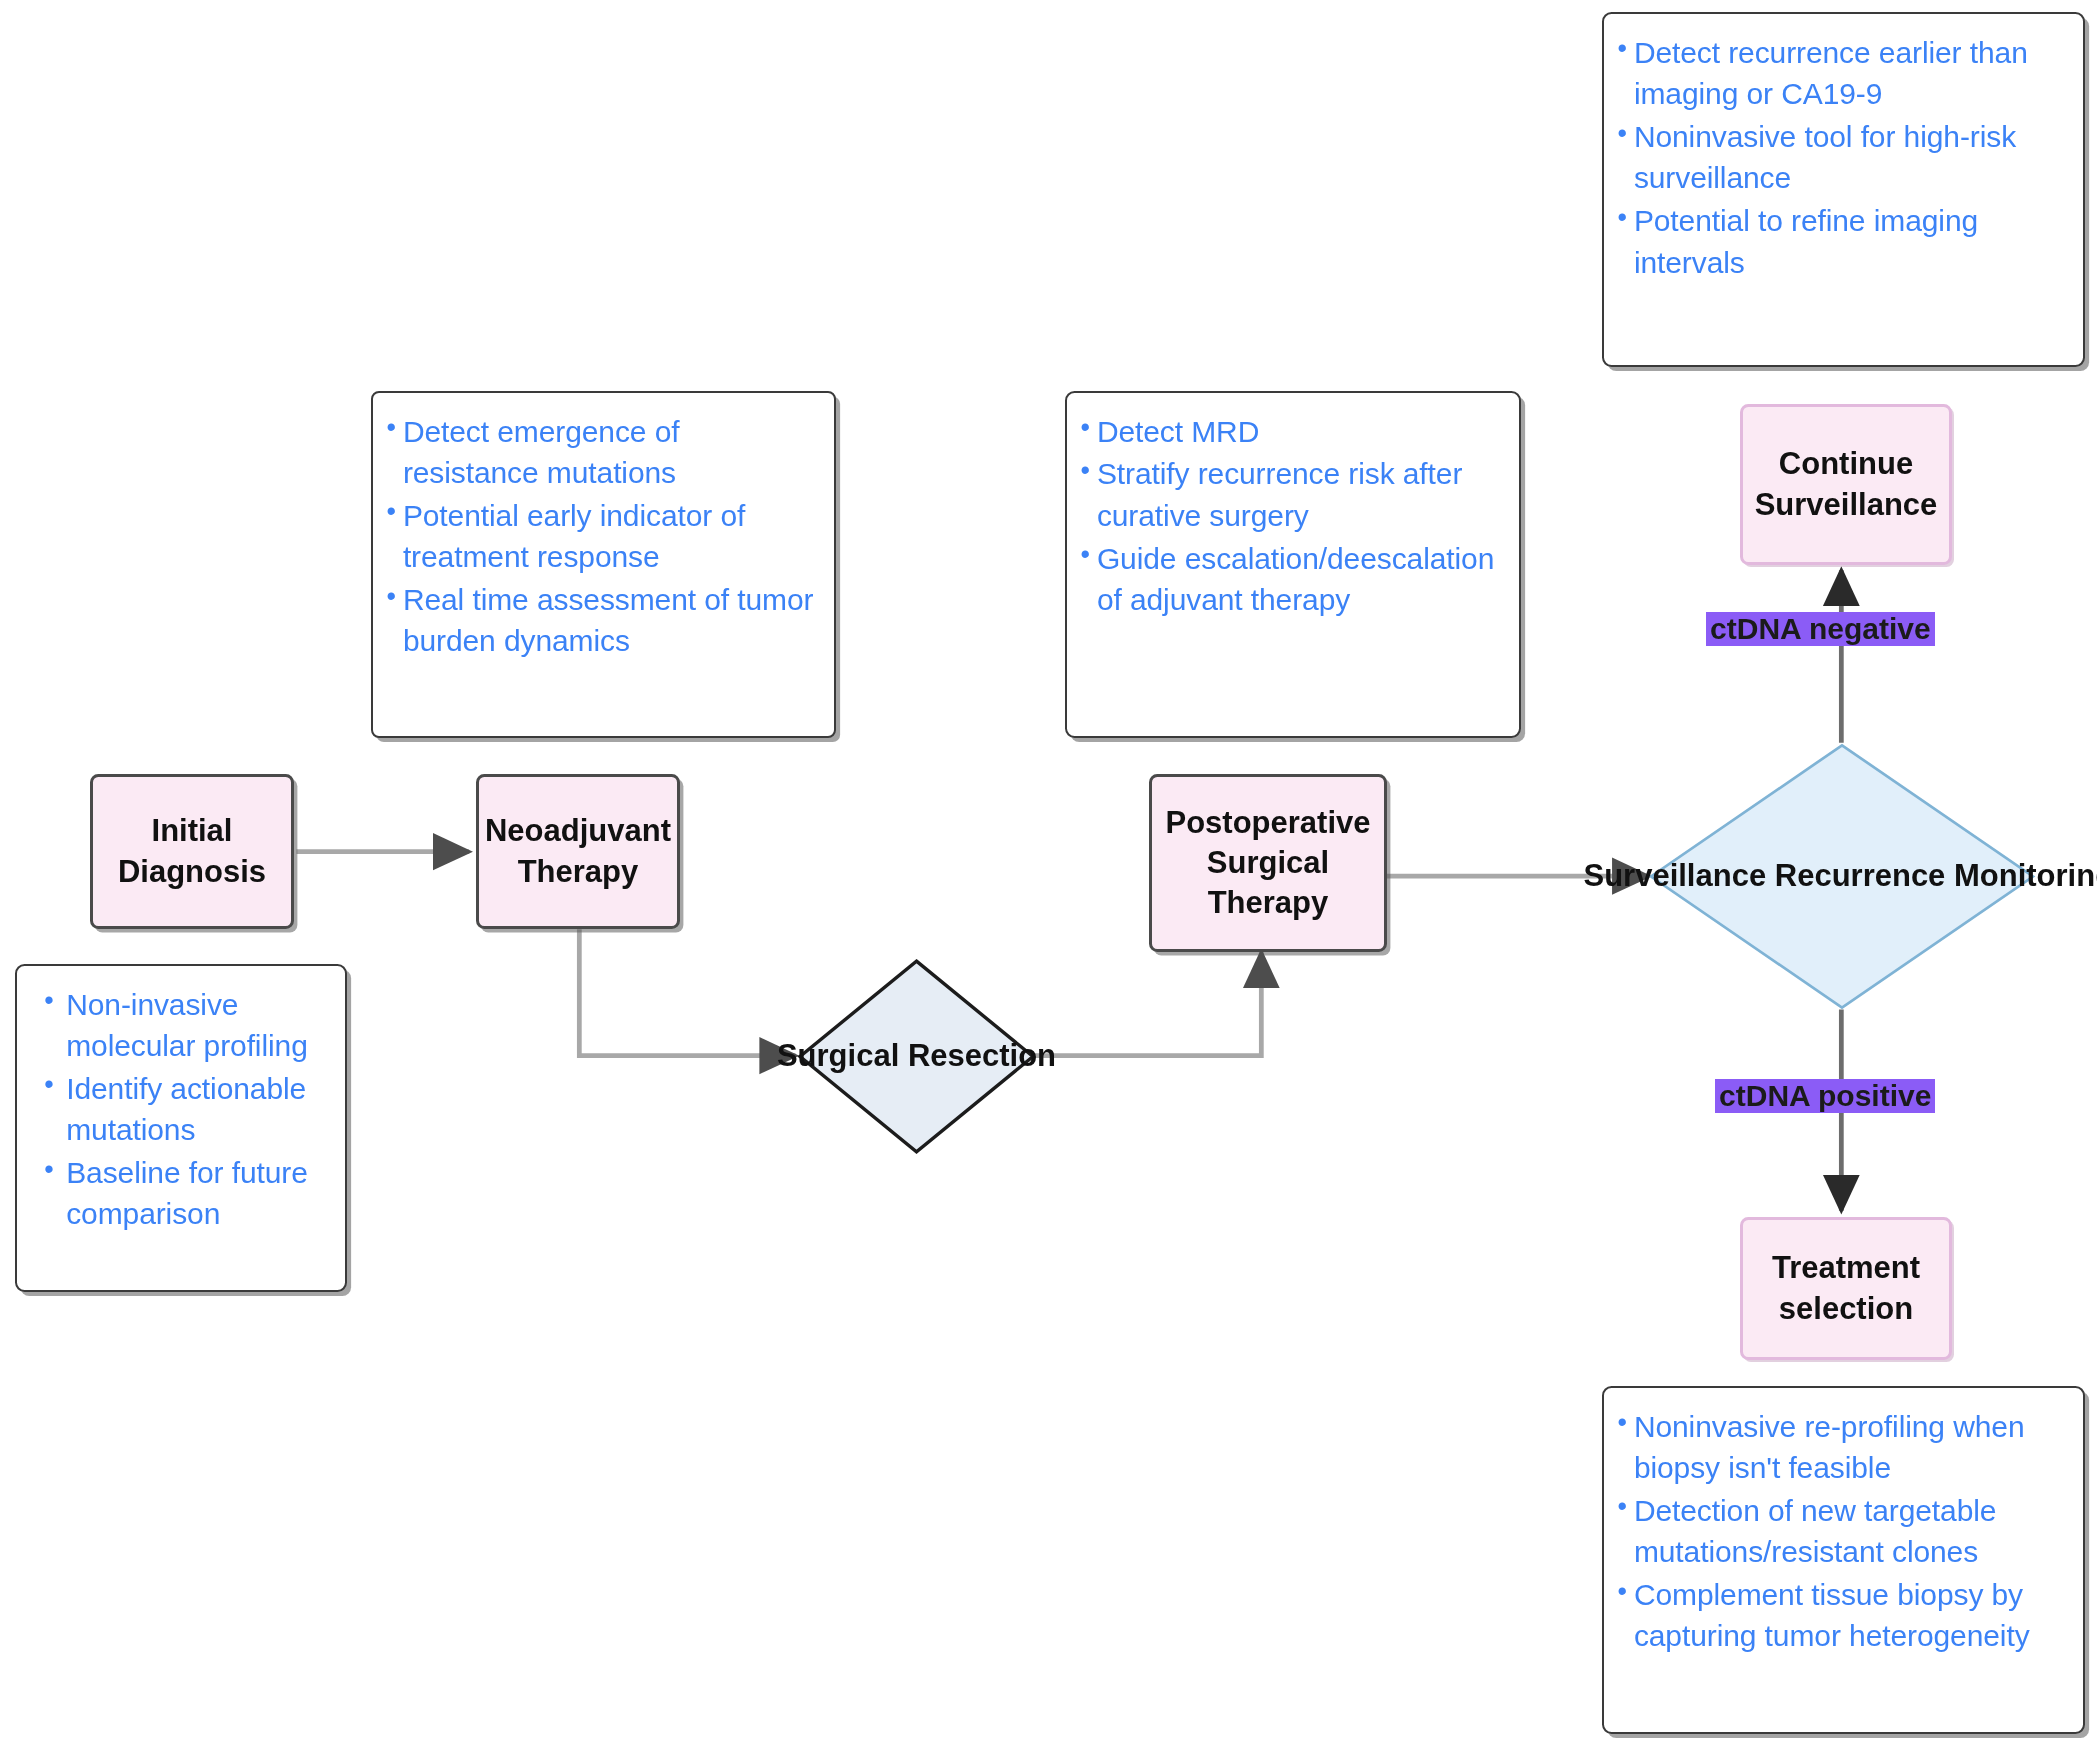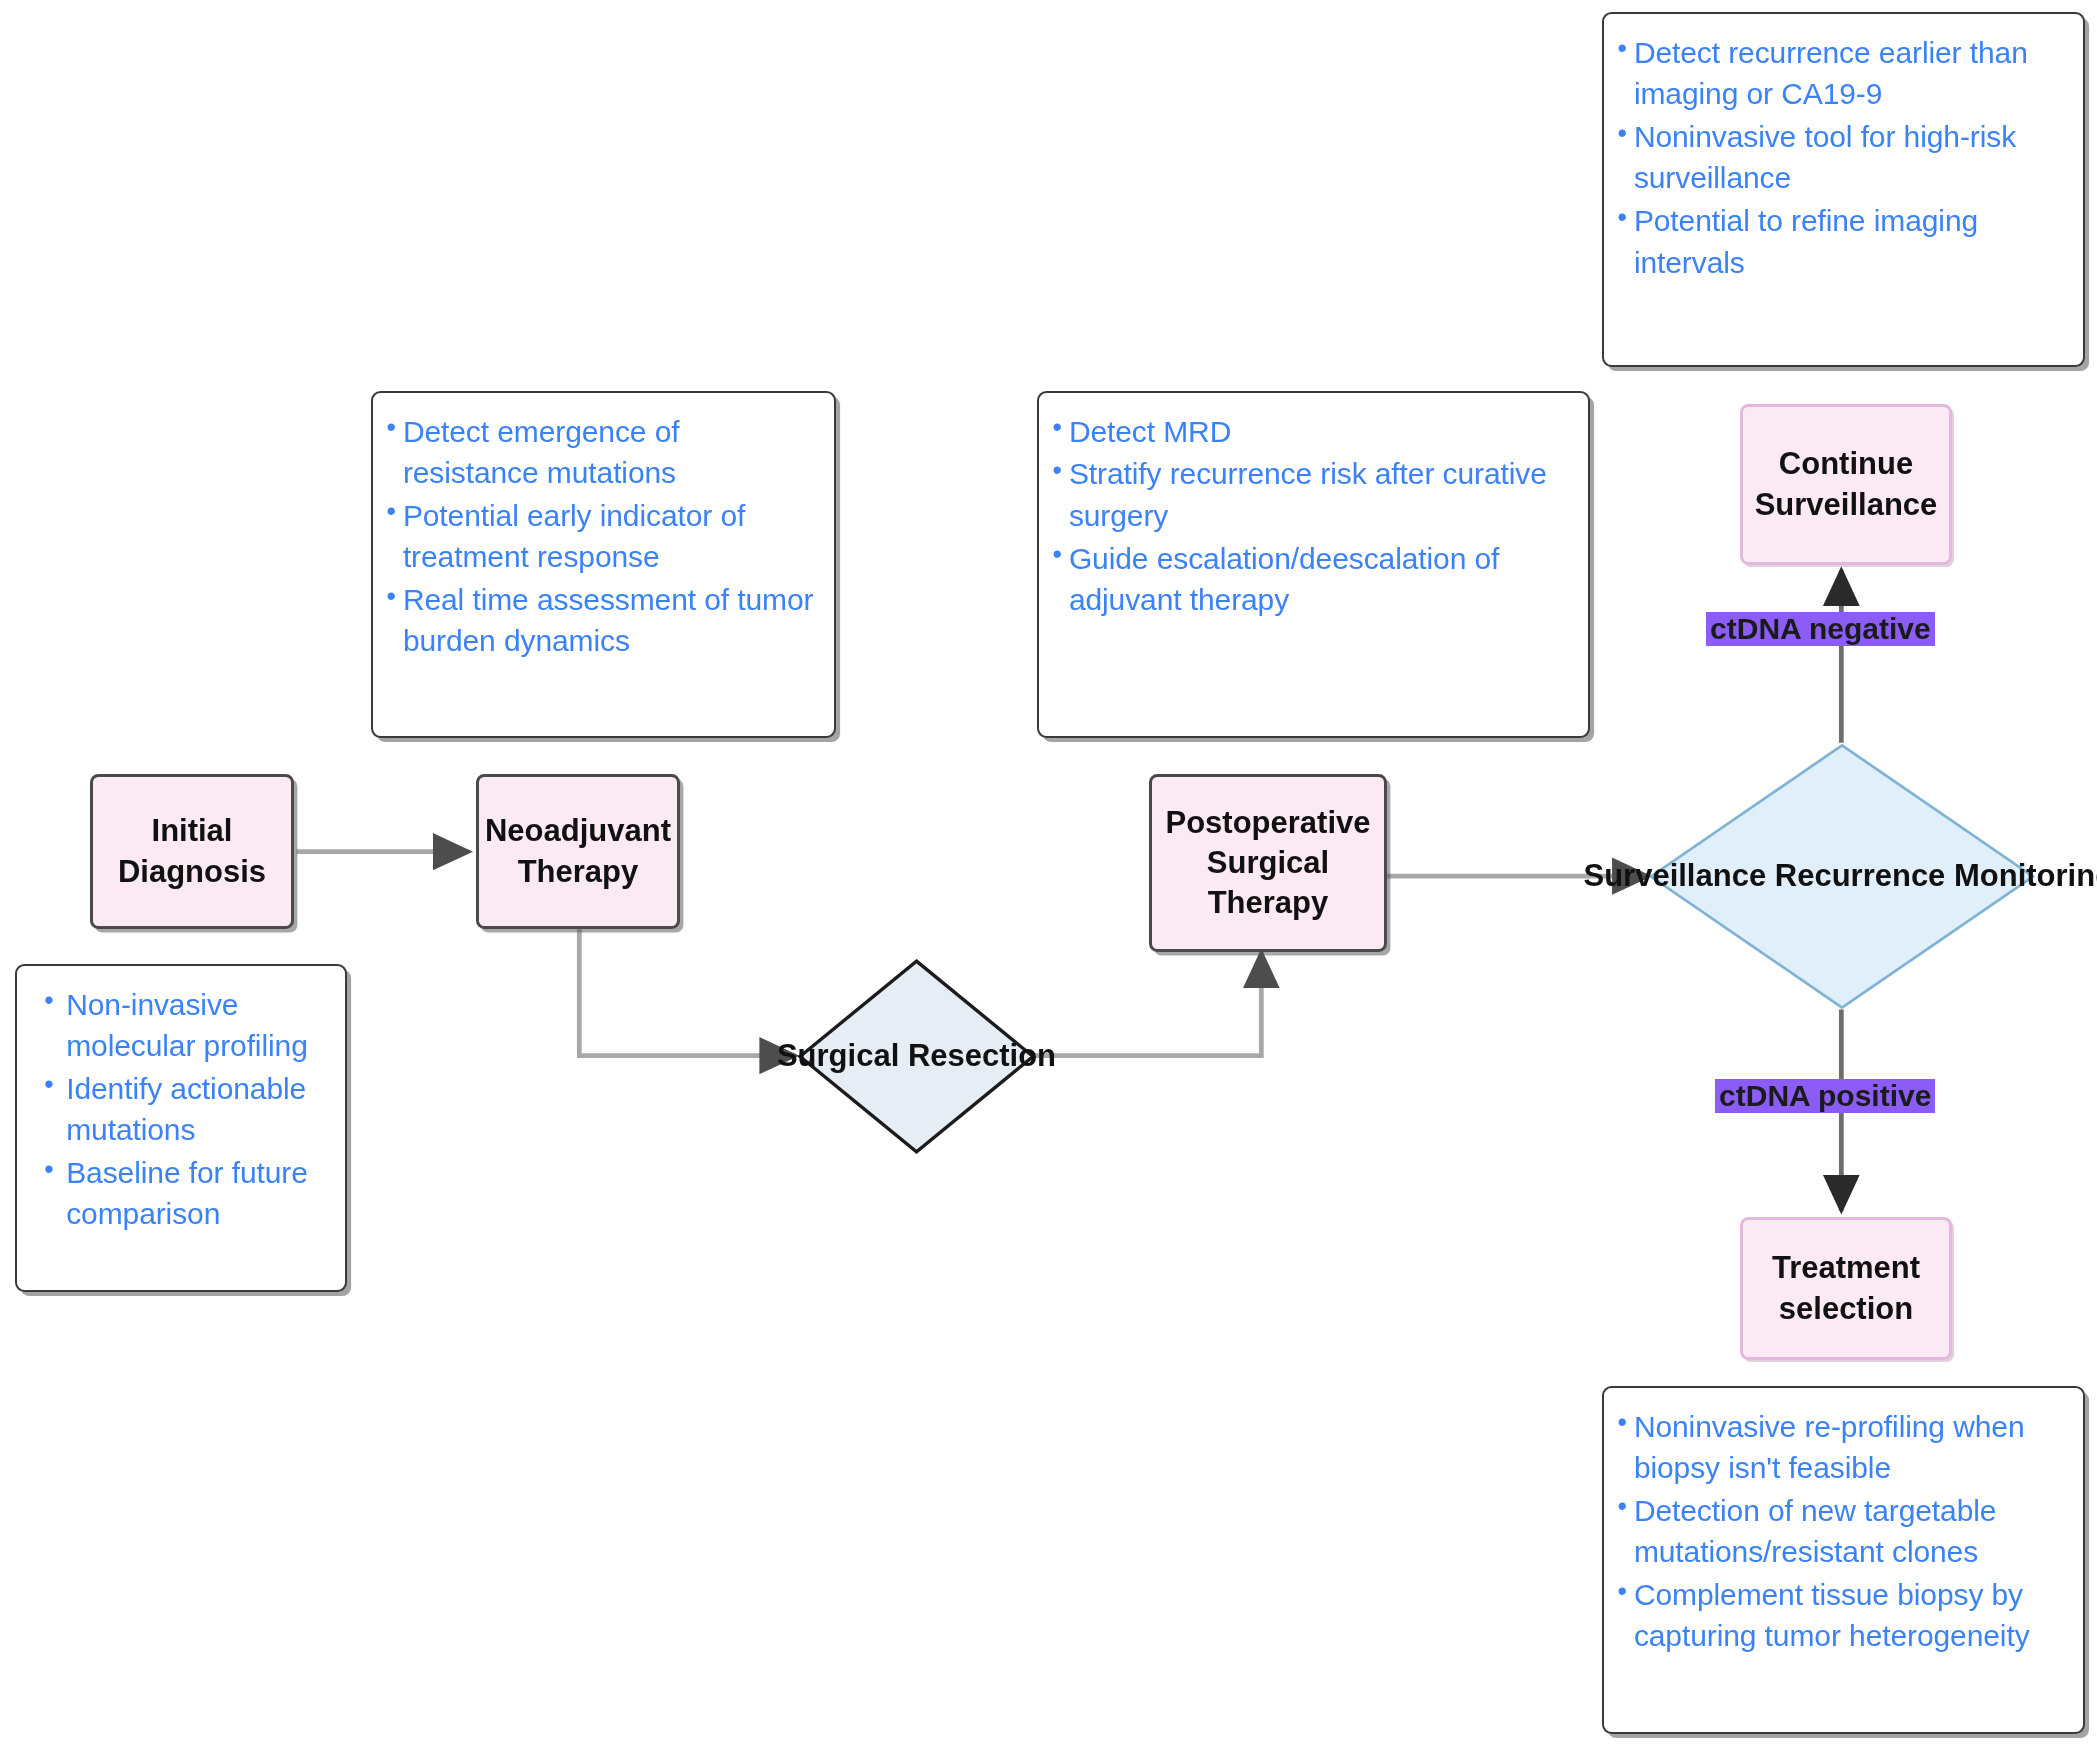--- a/index.html
+++ b/index.html
@@ -142,29 +142,29 @@
   <div class="edgelbl" style="left:1715px; top:1079px;">ctDNA positive</div>
 
   <div class="note" style="left:1602px; top:12.2px; width:483px; height:355px;">
     <ul>
       <li>Detect recurrence earlier than imaging or CA19-9</li>
       <li>Noninvasive tool for high-risk surveillance</li>
       <li>Potential to refine imaging intervals</li>
     </ul>
   </div>
 
-  <div class="note" style="left:371px; top:391px; width:465px; height:347px;">
+  <div class="note" style="left:371px; top:391px; width:465px; height:347px;border-radius:8px;">
     <ul>
       <li>Detect emergence of resistance mutations</li>
       <li>Potential early indicator of treatment response</li>
       <li>Real time assessment of tumor burden dynamics</li>
     </ul>
   </div>
 
-  <div class="note" style="left:1037px; top:391px; width:553px; height:347px;">
+  <div class="note" style="left:1065px; top:391px; width:456px; height:347px;">
     <ul>
       <li>Detect MRD</li>
       <li>Stratify recurrence risk after curative surgery</li>
       <li>Guide escalation/deescalation of adjuvant therapy</li>
     </ul>
   </div>
 
   <div class="note indent" style="left:15px; top:964px; width:332px; height:328px;">
     <ul>
       <li>Non-invasive molecular profiling</li>

